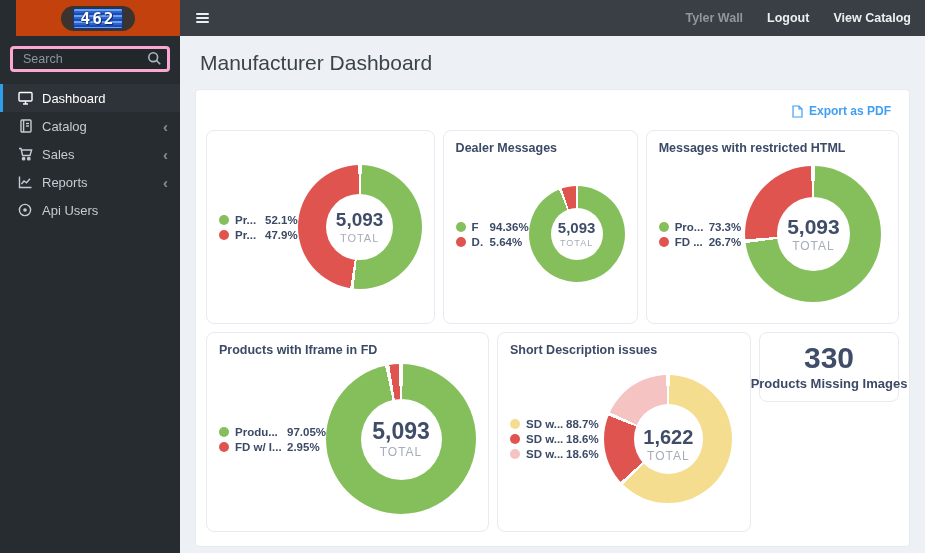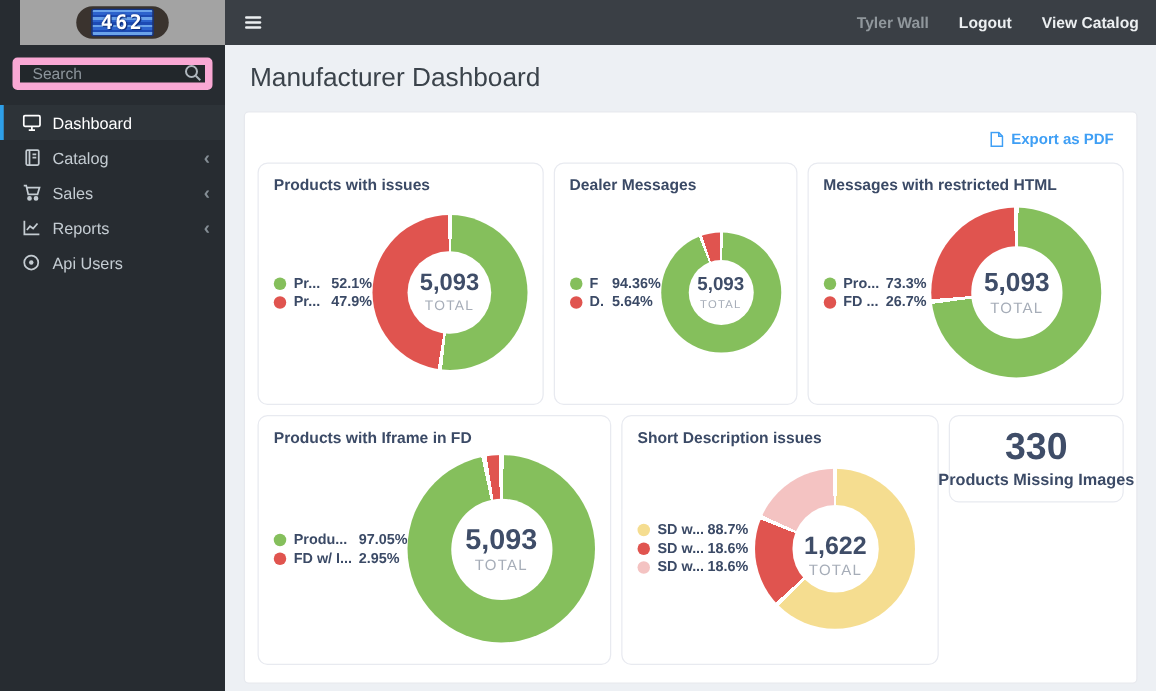--- a/index.html
+++ b/index.html
@@ -5,33 +5,33 @@
   * { box-sizing: border-box; margin: 0; padding: 0; }
   html,body { width:925px; height:553px; overflow:hidden; }
   body {
     font-family: "Liberation Sans", sans-serif;
     display:flex;
     background:#edf0f4;
   }
 
   
   .sidebar { width:180px; flex:0 0 180px; background:#272c31; display:flex; flex-direction:column; }
-  .sidebar-header { height:36px; display:flex; align-items:center; justify-content:center; background:#a3a3a3;margin-left:16px; }
+  .sidebar-header { height:36px; display:flex; align-items:center; justify-content:center; background:#c2410c;margin-left:16px; }
   .logo-capsule { background:#3a332e; border-radius:13px; padding:2px 12px; }
   .logo-box {
     background: repeating-linear-gradient(180deg,#6ba3ea 0 2px,#2d63cd 2px 4px,#1c4ab4 4px 6px);
     border:1px solid #12348a; border-radius:2px; padding:0 7px;
   }
   .logo-text {
     font-family:"DejaVu Sans Mono", monospace; font-weight:900; font-size:16px; letter-spacing:2px;
     color:#ffffff; text-shadow:0 0 2px #0d2f7e, 1px 1px 0 #0d2f7e;
   }
   .search-wrap { margin:10px 10px 6px; position:relative; }
   .search-input {
-    width:100%; height:26px; background:#22272b; border:6px solid #f9a8d4; border-radius:4px;
+    width:100%; height:26px; background:#22272b; border:3px solid #f9a8d4; border-radius:4px;
     color:#cfd5da; font-size:12.5px; padding:0 28px 0 10px; outline:none;
     font-family:"Liberation Sans",sans-serif;
   }
   .search-input::placeholder { color:#8d959c; }
   .search-icon { position:absolute; right:8px; top:5px; }
   .menu { margin-top:6px; }
   .menu-item {
     height:28px; display:flex; align-items:center; padding:0 12px 0 14px;
     color:#c4ccd2; font-size:13px; cursor:pointer; border-left:3px solid transparent;
   }
@@ -187,21 +187,20 @@
             <path d="M1 1h6l3 3v8H1z"></path>
               <path d="M7 1v3h3"></path>
           </svg>
           <span>Export as PDF</span>
         </span>
       </div>
 
       <div class="chart-row">
 
         <div class="chart-card r1" style="flex:0 0 228px">
-          <div class="chart-title">Products with issues</div>
           <div class="chart-body">
             <div class="legend">
               <div class="legend-row">
                 <span class="dot" style="background: rgb(133, 191, 92);"></span>
                 <span class="lname" style="width:30px">Pr...</span>
                 <span class="lpct">52.1%</span>
               </div>
               <div class="legend-row">
                 <span class="dot" style="background: rgb(224, 84, 79);"></span>
                 <span class="lname" style="width:30px">Pr...</span>

